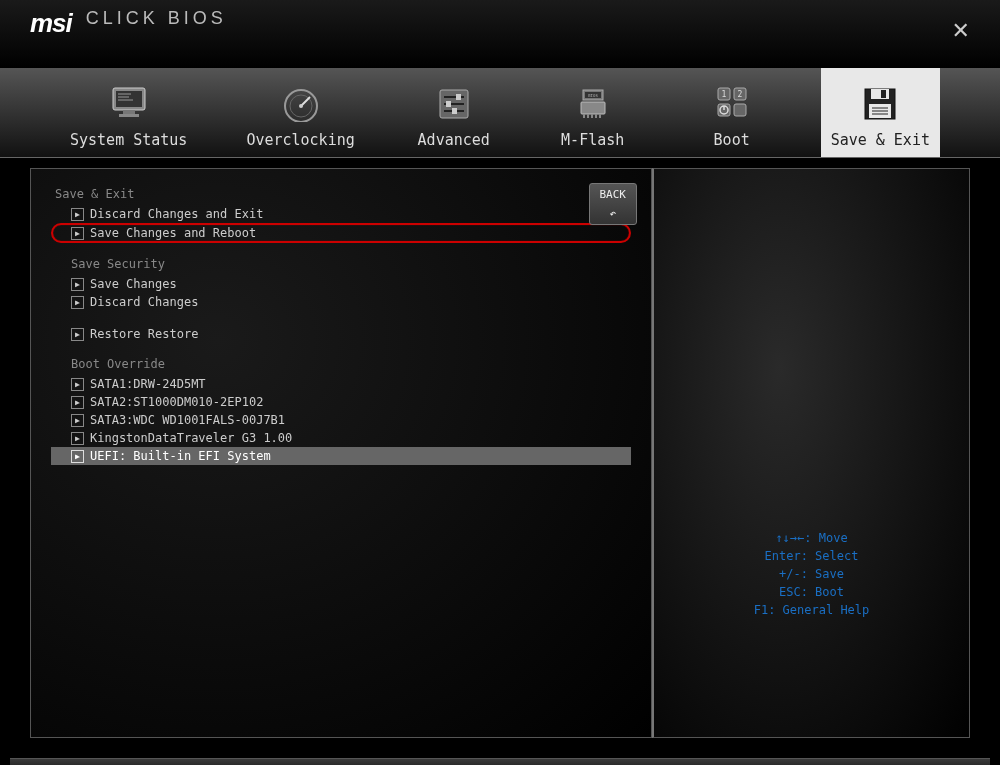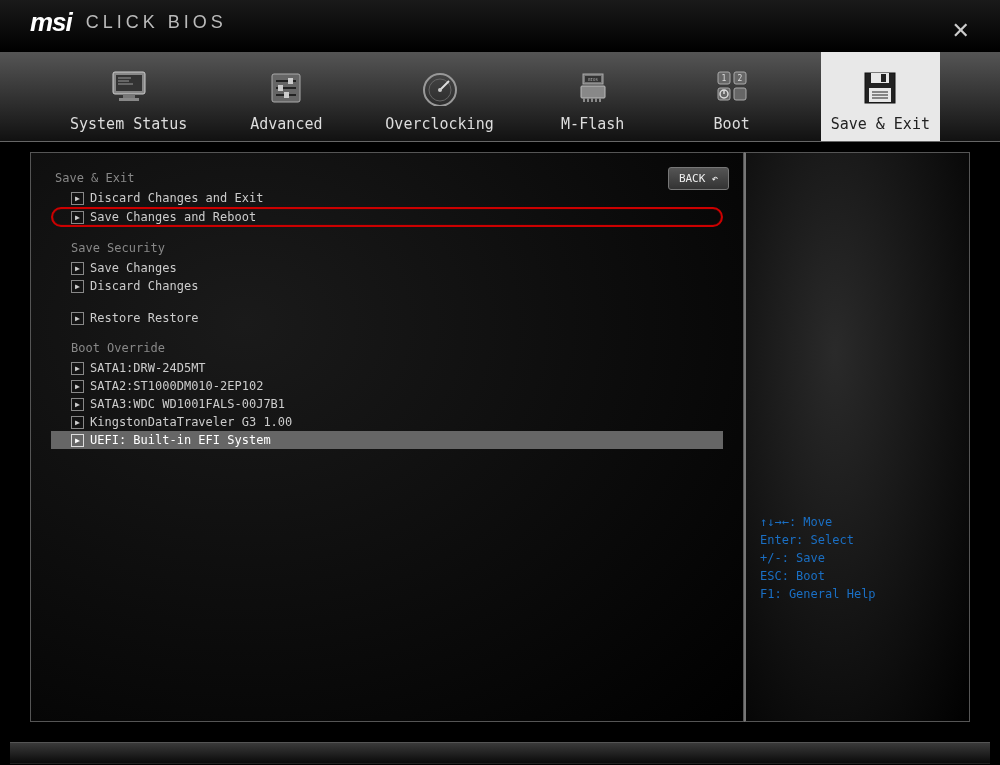--- a/index.html
+++ b/index.html
@@ -9,22 +9,22 @@
   font-size: 12px;
   color: #aaa;
   width: 1000px;
   height: 765px;
   overflow: hidden;
 }
 .header {
   background: linear-gradient(to bottom, #1a1a1a, #000);
   padding: 8px 20px 16px 30px;
   display: flex;
-  align-items: center;
-  height: 52px;
+  align-items: flex-start;
+  height: 68px;
   position: relative;
 }
 .logo-text {
   color: #fff;
   font-size: 26px;
   font-weight: bold;
   font-style: italic;
   letter-spacing: -1px;
   font-family: Arial, sans-serif;
   margin-right: 14px;
@@ -87,43 +87,45 @@
   height: 590px;
 }
 .left-panel {
   flex: 1;
   border: 1px solid #555;
   background: radial-gradient(ellipse at 30% 30%, #1a1a1a, #000);
   padding: 18px 20px;
   position: relative;
 }
 .right-panel {
-  width: 226px;
+  width: 318px;
   border: 1px solid #555;
   border-left: 2px solid #777;
   background: radial-gradient(ellipse at 40% 35%, #2a2a2a, #000);
   padding: 18px 14px;
   display: flex;
   flex-direction: column;
+  text-align: center;
 }
 .back-btn {
   position: absolute;
   top: 14px;
   right: 14px;
   background: linear-gradient(to bottom, #555, #333);
   border: 1px solid #777;
   color: #eee;
   padding: 4px 10px;
   font-size: 11px;
   border-radius: 3px;
   cursor: pointer;
   display: flex;
   align-items: center;
   gap: 6px;
   font-family: inherit;
+  flex-direction: column;
 }
 .section-title {
   color: #888;
   margin-bottom: 4px;
   padding-left: 4px;
 }
 .menu-item {
   display: flex;
   align-items: center;
   padding: 2px 2px;
@@ -191,43 +193,43 @@
           <line x1="9" y1="14" x2="24" y2="14" stroke="#999"></line>
           <rect x="14" y="24" width="12" height="4" fill="#777"></rect>
           <rect x="10" y="28" width="20" height="3" fill="#888"></rect>
         </svg>
     </div>
     <span class="tab-label">System Status</span>
   </div>
 
   <div class="tab">
     <div class="tab-icon">
+      <svg width="42" height="36" viewBox="0 0 42 36">
+          <circle cx="21" cy="20" r="16" fill="none" stroke="#999" stroke-width="2"></circle>
+          <circle cx="21" cy="20" r="11" fill="none" stroke="#666" stroke-width="1"></circle>
+          <line x1="21" y1="20" x2="30" y2="11" stroke="#ddd" stroke-width="2"></line>
+          <circle cx="21" cy="20" r="2" fill="#ccc"></circle>
+        </svg>
+    </div>
+    <span class="tab-label">Overclocking</span>
+  </div>
+
+  <div class="tab">
+    <div class="tab-icon">
       <svg width="40" height="36" viewBox="0 0 40 36">
           <rect x="6" y="4" width="28" height="28" rx="2" fill="#666" stroke="#aaa"></rect>
           <line x1="10" y1="11" x2="30" y2="11" stroke="#222" stroke-width="2"></line>
           <rect x="22" y="8" width="5" height="6" fill="#ccc"></rect>
           <line x1="10" y1="18" x2="30" y2="18" stroke="#222" stroke-width="2"></line>
           <rect x="12" y="15" width="5" height="6" fill="#ccc"></rect>
           <line x1="10" y1="25" x2="30" y2="25" stroke="#222" stroke-width="2"></line>
           <rect x="18" y="22" width="5" height="6" fill="#ccc"></rect>
         </svg>
     </div>
     <span class="tab-label">Advanced</span>
-  </div>
-
-  <div class="tab">
-    <div class="tab-icon">
-      <svg width="42" height="36" viewBox="0 0 42 36">
-          <circle cx="21" cy="20" r="16" fill="none" stroke="#999" stroke-width="2"></circle>
-          <circle cx="21" cy="20" r="11" fill="none" stroke="#666" stroke-width="1"></circle>
-          <line x1="21" y1="20" x2="30" y2="11" stroke="#ddd" stroke-width="2"></line>
-          <circle cx="21" cy="20" r="2" fill="#ccc"></circle>
-        </svg>
-    </div>
-    <span class="tab-label">Overclocking</span>
   </div>
 
   <div class="tab">
     <div class="tab-icon">
       <svg width="40" height="40" viewBox="0 0 40 40">
           <rect x="10" y="6" width="20" height="10" fill="#777" stroke="#aaa"></rect>
           <rect x="12" y="8" width="16" height="6" fill="#333"></rect>
           <text x="20" y="13" font-size="4" fill="#aaa" text-anchor="middle" font-family="monospace">BIOS</text>
           <rect x="8" y="18" width="24" height="12" rx="1" fill="#888" stroke="#bbb"></rect>
           <rect x="10" y="30" width="2" height="4" fill="#888"></rect>

